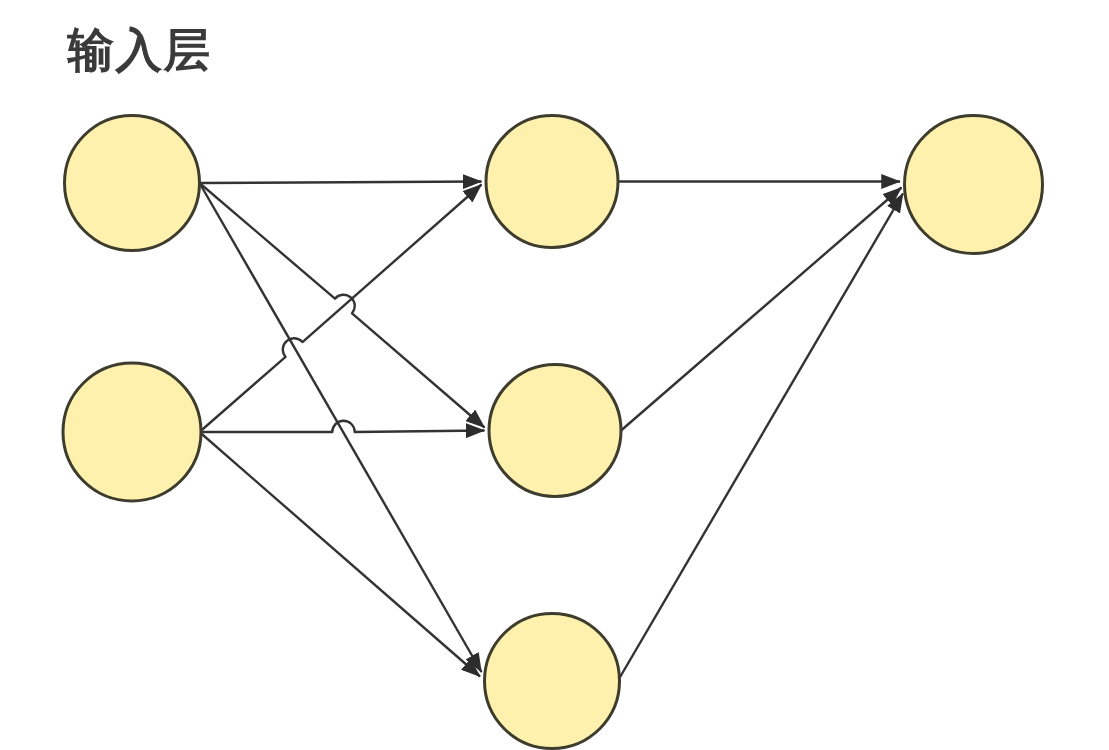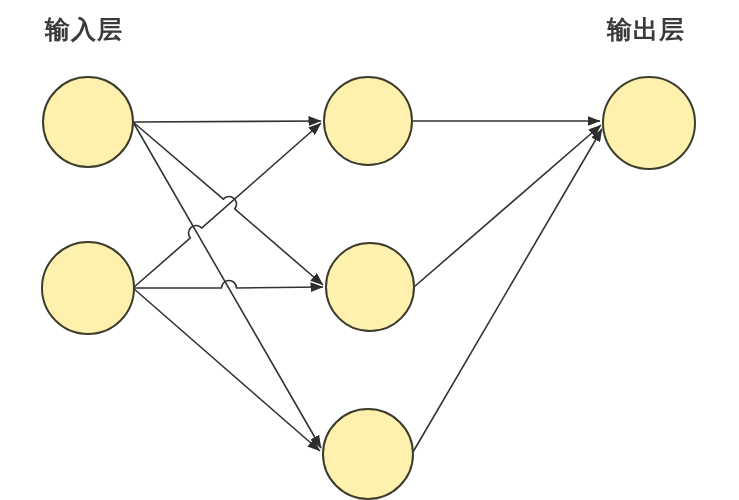--- a/index.html
+++ b/index.html
@@ -7,21 +7,21 @@
     position: relative;
     width: 739px;
     height: 500px;
     overflow: hidden;
     background: #ffffff;
     font-family: "DejaVu Sans", "Liberation Sans", sans-serif;
   }
   .layer-label {
     position: absolute;
     top: 13px;
-    font-size: 25px;
+    font-size: 31px;
     font-weight: bold;
     color: #3a3a3a;
     letter-spacing: 1px;
     white-space: nowrap;
   }
   #label-input  { left: 45px; }
   #label-hidden { left: 328px; }
   #label-output { left: 607px; }
   #diagram {
     position: absolute;
@@ -62,15 +62,14 @@
       <circle cx="88" cy="288" r="46" class="node" fill="#FDF1AD" stroke="#3E3D2D"></circle>
       <circle cx="368" cy="121" r="44" class="node" fill="#FDF1AD" stroke="#3E3D2D"></circle>
       <circle cx="370" cy="287" r="44" class="node" fill="#FDF1AD" stroke="#3E3D2D"></circle>
       <circle cx="368" cy="454" r="45" class="node" fill="#FDF1AD" stroke="#3E3D2D"></circle>
       <circle cx="649" cy="123" r="46" class="node" fill="#FDF1AD" stroke="#3E3D2D"></circle>
     </svg>
 
   <div class="layer-label" id="label-input">输入层</div>
 
 
-  <div class="layer-label" id="label-output">输出层</div>
 
 </div>
 
 </body></html>

